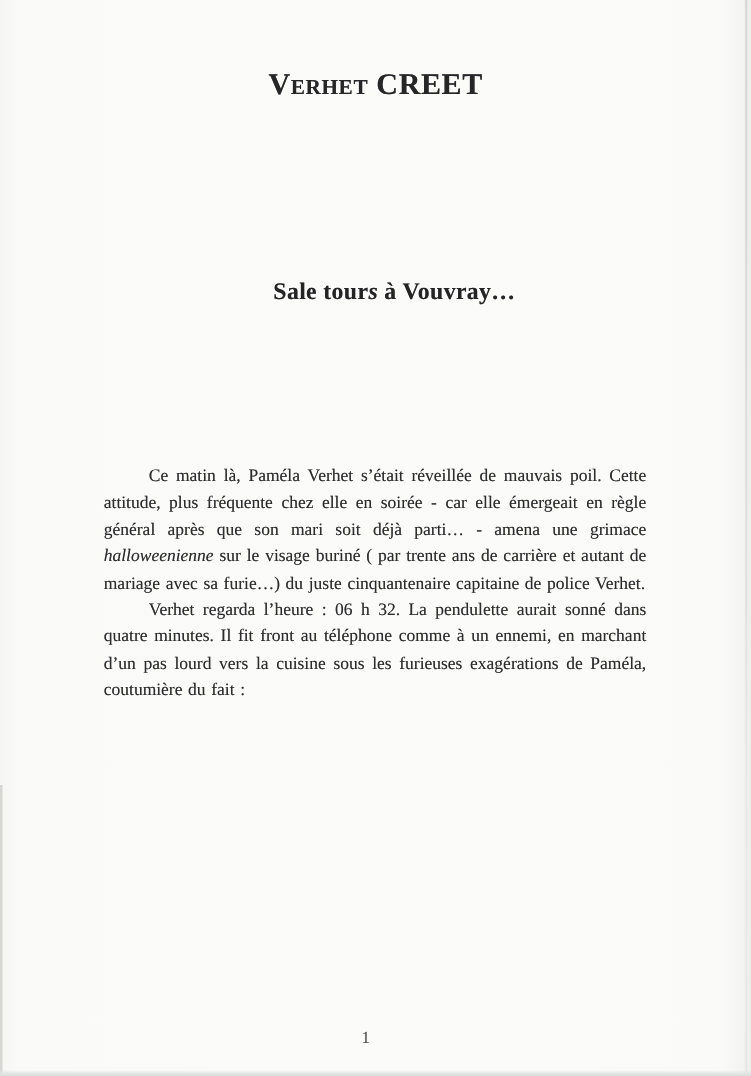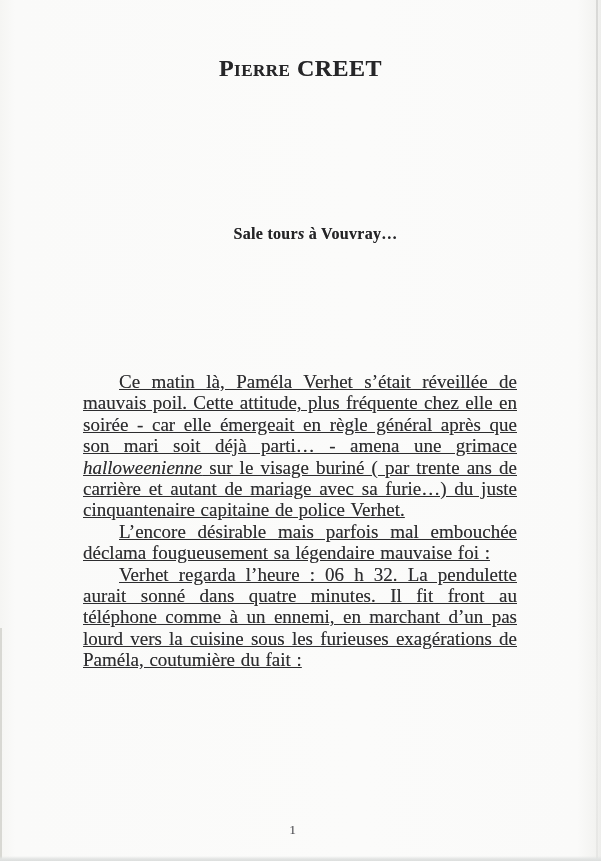--- a/index.html
+++ b/index.html
@@ -51,39 +51,38 @@
   .author-first { font-variant: small-caps; }
   .story-title {
     position: absolute;
     top: 218px; left: 0;
     width: 100%;
     box-sizing: border-box;
     padding-left: 30px;
     margin: 0;
     text-align: center;
     font-weight: bold;
-    font-size: 16px;
+    font-size: 19px;
     line-height: 32px;
     letter-spacing: 0.3px;
     color: #242426;
     text-shadow: 0 0 0.5px rgba(40,40,45,0.5);
   }
   .story-title .it, .body-text .it { font-style: italic; }
   .body-text {
     position: absolute;
     top: 371px; left: 83px;
     width: 434px;
-    font-size: 19px;
+    font-size: 14px;
     line-height: 21.4px;
     text-align: justify;
     text-align-last: left;
     color: #2d2d2f;
     text-shadow: 0 0 0.45px rgba(45,45,48,0.5);
     word-spacing: 1px;
-    text-decoration: underline;
   }
   .para {
     margin: 0;
     padding: 0;
     text-indent: 36px;
   }
   .page-number {
     position: absolute;
     top: 822px; left: 0;
     width: 100%;
@@ -92,29 +91,28 @@
     font-size: 13.5px;
     color: #45454a;
   }
 </style>
 </head>
 <body>
 
 <div class="paper">
 
   <div class="author">
-    <span class="author-first">Pierre</span>
+    <span class="author-first">Verhet</span>
     <span class="author-last">CREET</span>
   </div>
 
   <h1 class="story-title"><span>Sale tour</span><span class="it">s</span><span> à Vouvray…</span></h1>
 
   <div class="body-text">
     <p class="para"><span>Ce matin là, Paméla Verhet s’était réveillée de mauvais poil. Cette attitude, plus fréquente chez elle en soirée - car elle émergeait en règle général après que son mari soit déjà parti… - amena une grimace </span><span class="it">halloweenienne</span><span> sur le visage buriné ( par trente ans de carrière et autant de mariage avec sa furie…) du juste cinquantenaire capitaine de police Verhet.</span></p>
-    <p class="para">L’encore désirable mais parfois mal embouchée déclama fougueusement sa légendaire mauvaise foi :</p>
     <p class="para">Verhet regarda l’heure : 06 h 32. La pendulette aurait sonné dans quatre minutes. Il fit front au téléphone comme à un ennemi, en marchant d’un pas lourd vers la cuisine sous les furieuses exagérations de Paméla, coutumière du fait :</p>
   </div>
 
   <div class="page-number">1</div>
 
   <div class="edge-left"></div>
   <div class="edge-right"></div>
   <div class="edge-bottom"></div>
 
 </div>

